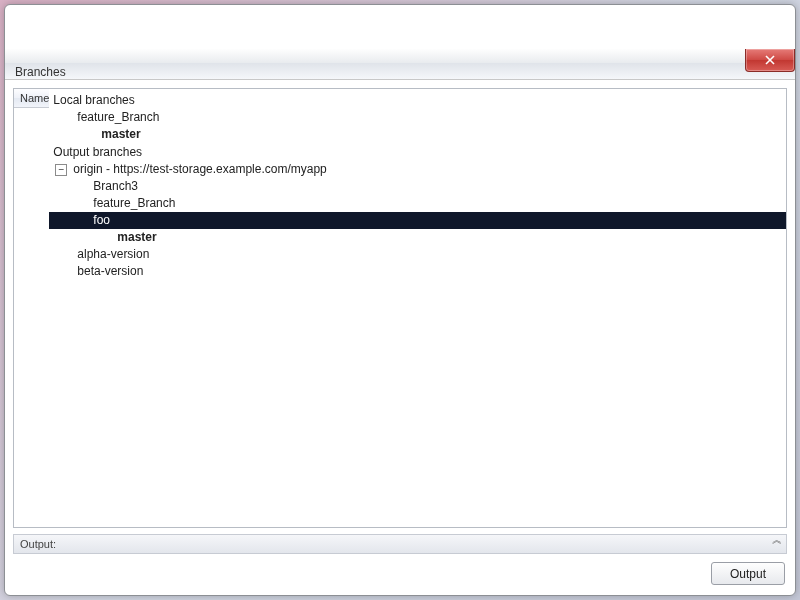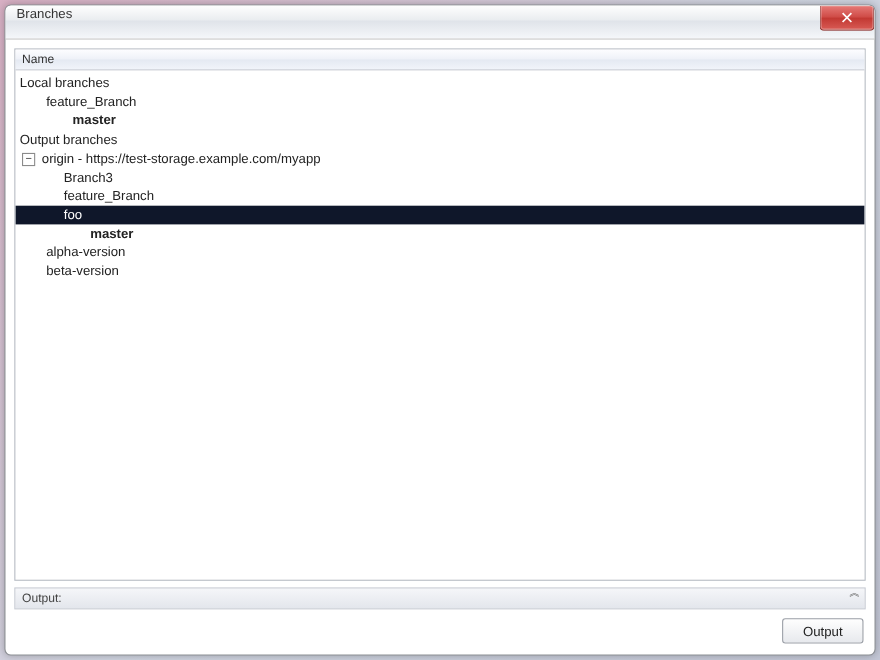--- a/index.html
+++ b/index.html
@@ -30,23 +30,24 @@
     box-shadow: 0 0 8px rgba(0,0,0,0.25);
     display: flex;
     flex-direction: column;
     overflow: hidden;
   }
   .titlebar {
     height: 30px;
     background: linear-gradient(#fefefe, #e9ecef 45%, #dfe3e9 46%, #f5f7fa);
     border-bottom: 1px solid #c8c8c8;
     display: flex;
-    align-items: flex-start;
+    align-items: flex-end;
     padding-left: 10px;
     position: relative;
+    margin-top: 44px;
   }
   .titlebar .title {
     font-size: 12px;
     color: #333;
   }
   .close-btn {
     position: absolute;
     right: 0;
     top: 0;
     width: 48px;
@@ -68,21 +69,21 @@
     flex: 1;
     display: flex;
     flex-direction: column;
     padding: 8px;
   }
   .tree-frame {
     flex: 1;
     border: 1px solid #b7bcc4;
     background: #fff;
     display: flex;
-    flex-direction: column;
+    flex-direction: row;
     overflow: hidden;
   }
   .tree-header {
     height: 18px;
     background: linear-gradient(#fdfdff, #eef1f8 50%, #e4e9f2 51%, #f1f4fa);
     border-bottom: 1px solid #c7cbd3;
     display: flex;
     align-items: center;
     padding-left: 6px;
     font-size: 11px;

